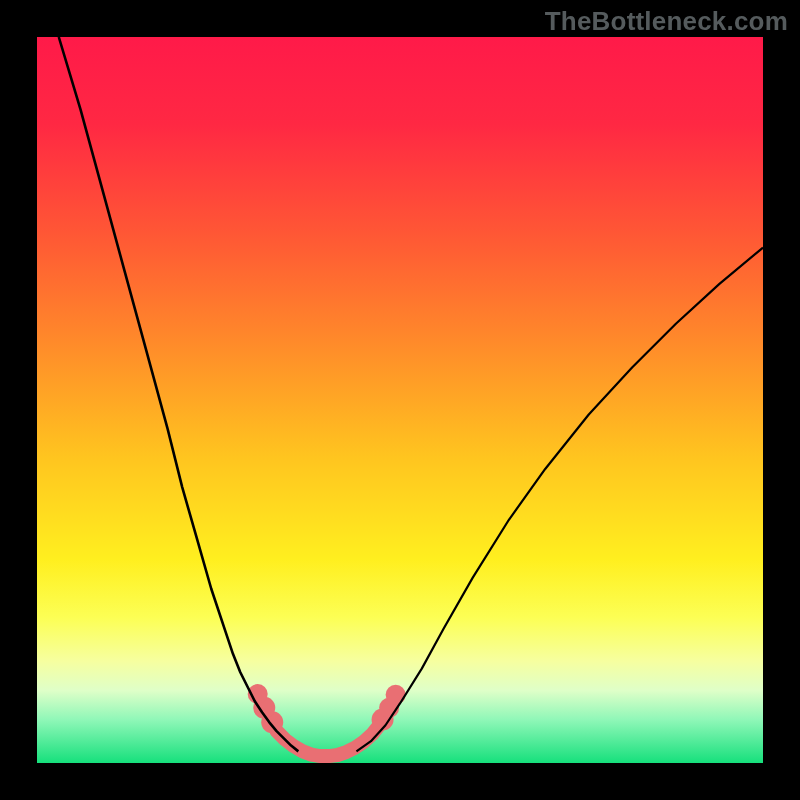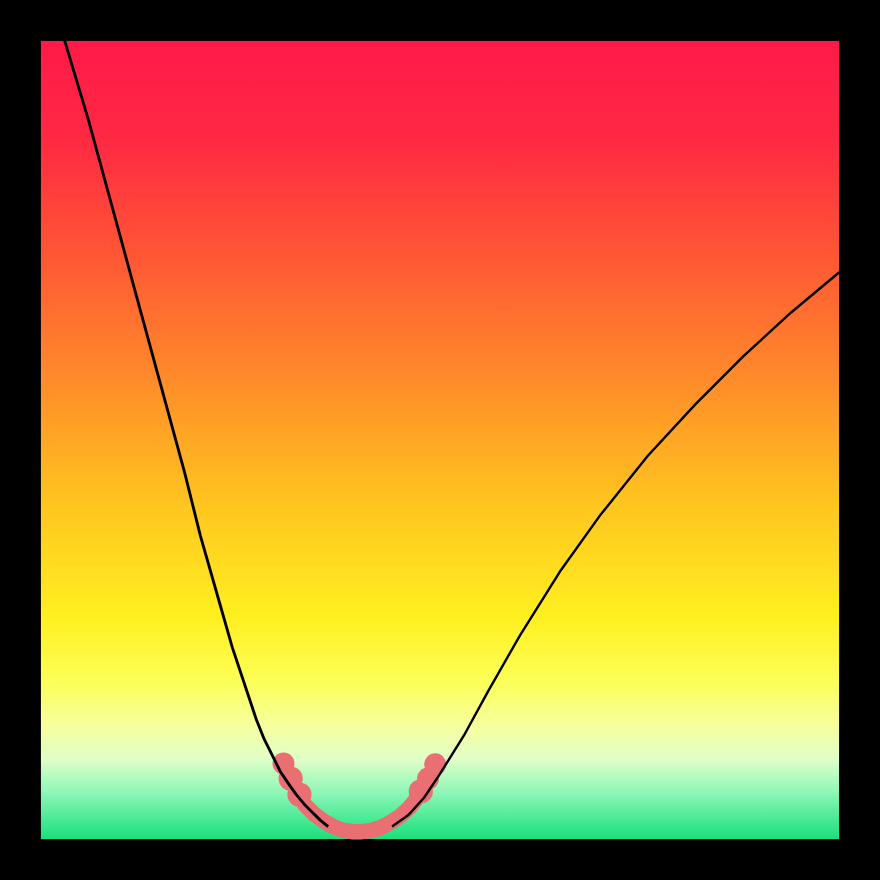--- a/index.html
+++ b/index.html
@@ -87,13 +87,14 @@
           <circle cx="358.644" cy="657.756" r="10" fill="#e96f73"></circle>
         </g>
       <g id="series-group">
           <path d="M239.58 694.056 L248.29200000000003 702.768 L257.00399999999996 709.302 L265.716 714.384 L274.42799999999994 717.651 L283.14 719.103 L291.85200000000003 719.103 L300.56399999999996 718.014 L309.276 715.11 L317.98799999999994 710.754 L326.7 704.946 L335.41200000000003 696.96 L341.21999999999997 689.7" fill="none" stroke="#e96f73" stroke-width="14" stroke-linecap="round" stroke-linejoin="round"></path>
           <path d="M21.779999999999998 0 L43.559999999999995 72.60000000000002 L65.34 152.45999999999992 L87.11999999999999 232.31999999999994 L108.89999999999999 312.18000000000006 L130.68 392.03999999999996 L145.20000000000002 450.12 L159.72 500.94 L174.23999999999998 551.76 L188.76000000000002 595.3199999999999 L196.02 617.1 L203.28000000000003 635.25 L210.54 649.77 L217.79999999999998 664.29 L225.06 675.18 L232.32 685.344 L239.58 694.056 L246.84000000000003 701.316 L254.1 708.576 L261.36 714.384" fill="none" stroke="#000000" stroke-width="2.6" stroke-linejoin="round"></path>
           <path d="M319.44 714.384 L333.96000000000004 704.22 L348.47999999999996 688.248 L363 666.468 L384.78000000000003 631.62 L406.56000000000006 591.69 L435.59999999999997 540.87 L471.90000000000003 482.78999999999996 L508.2 431.96999999999997 L551.76 377.52000000000004 L595.3199999999999 330.33 L638.88 286.77000000000004 L682.4399999999999 246.83999999999997 L726 210.54000000000008" fill="none" stroke="#000000" stroke-width="2.2" stroke-linejoin="round"></path>
         </g>
     </svg>
   </div>
 
+  <div class="watermark">TheBottleneck.com</div>
 </div>
 
 </body></html>

